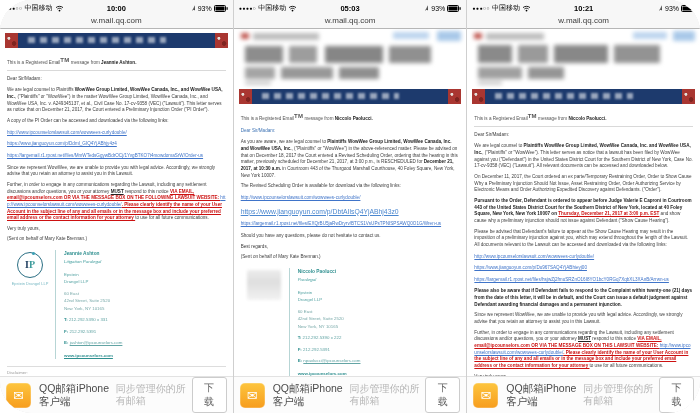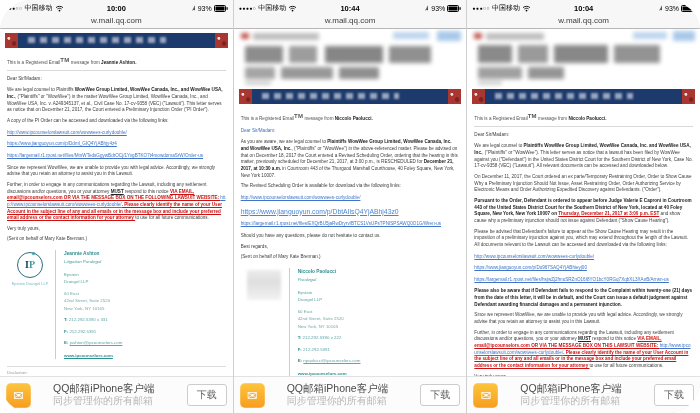--- a/index.html
+++ b/index.html
@@ -80,21 +80,21 @@
   .disc{margin-top:7px;border-top:1px solid #ddd;padding-top:3px;
     font-size:4.2px;color:#9a9a9a;line-height:1.5;}
   .disc .dl{display:block;margin-bottom:1px;}
 
   
   .appbar{position:absolute;left:0;right:0;bottom:0;height:36px;background:#fcfcfc;
     border-top:1px solid #e2e2e2;display:flex;align-items:center;padding:0 6px;z-index:6;}
   .appicon{width:25px;height:25px;border-radius:5px;flex:0 0 auto;
     background:linear-gradient(180deg,#fdc53e,#f79d1e);display:flex;align-items:center;justify-content:center;
     color:#fff;font-size:13px;box-shadow:inset 0 0 0 .5px rgba(255,255,255,.4);}
-  .apptext{margin-left:22px;display:flex;flex-direction:column;line-height:1.25;}
+  .apptext{margin-left:8px;display:flex;line-height:1.25;align-items:center;}
   .apptitle{font-size:10.5px;color:#4a4a4a;}
   .appsub{font-size:10px;color:#b5b5b5;}
   .dlbtn{margin-left:auto;font-size:10px;color:#666;background:#fff;border:1px solid #ccc;
     border-radius:3px;padding:3px 9px;}
 
   svg{display:block;}
 </style>
 </head>
 <body>
 
@@ -207,21 +207,21 @@
           <span class="dots">●●●●○</span>
           <span class="carrier">中国移动</span>
           <span>
               <svg width="9" height="7" viewBox="0 0 10 8">
                 <path d="M1 3 C3 1 7 1 9 3" fill="none" stroke="#000" stroke-width="1"></path>
                 <path d="M2.6 4.6 C3.9 3.4 6.1 3.4 7.4 4.6" fill="none" stroke="#000" stroke-width="1"></path>
                 <circle cx="5" cy="6.4" r="1" fill="#000"></circle>
               </svg>
             </span>
         </div>
-        <span class="sb-time">10:44</span>
+        <span class="sb-time">05:03</span>
         <div class="sb-right">
           <span>
               <svg width="6" height="6" viewBox="0 0 8 8">
                 <path d="M0 7 L8 3 L3.2 8 L2.8 4.8 Z" fill="#000" transform="rotate(-46 4 4)"></path>
               </svg>
             </span>
           <span>93%</span>
           <span class="batt">
               <svg width="14" height="7" viewBox="0 0 14 7">
                 <rect x="0.5" y="0.5" width="11" height="6" rx="1" fill="none" stroke="#000" stroke-width="1"></rect>
@@ -308,21 +308,21 @@
           <span class="dots">●●●○○</span>
           <span class="carrier">中国移动</span>
           <span>
               <svg width="9" height="7" viewBox="0 0 10 8">
                 <path d="M1 3 C3 1 7 1 9 3" fill="none" stroke="#000" stroke-width="1"></path>
                 <path d="M2.6 4.6 C3.9 3.4 6.1 3.4 7.4 4.6" fill="none" stroke="#000" stroke-width="1"></path>
                 <circle cx="5" cy="6.4" r="1" fill="#000"></circle>
               </svg>
             </span>
         </div>
-        <span class="sb-time">10:04</span>
+        <span class="sb-time">10:21</span>
         <div class="sb-right">
           <span>
               <svg width="6" height="6" viewBox="0 0 8 8">
                 <path d="M0 7 L8 3 L3.2 8 L2.8 4.8 Z" fill="#000" transform="rotate(-46 4 4)"></path>
               </svg>
             </span>
           <span>93%</span>
           <span class="batt">
               <svg width="14" height="7" viewBox="0 0 14 7">
                 <rect x="0.5" y="0.5" width="11" height="6" rx="1" fill="none" stroke="#000" stroke-width="1"></rect>

